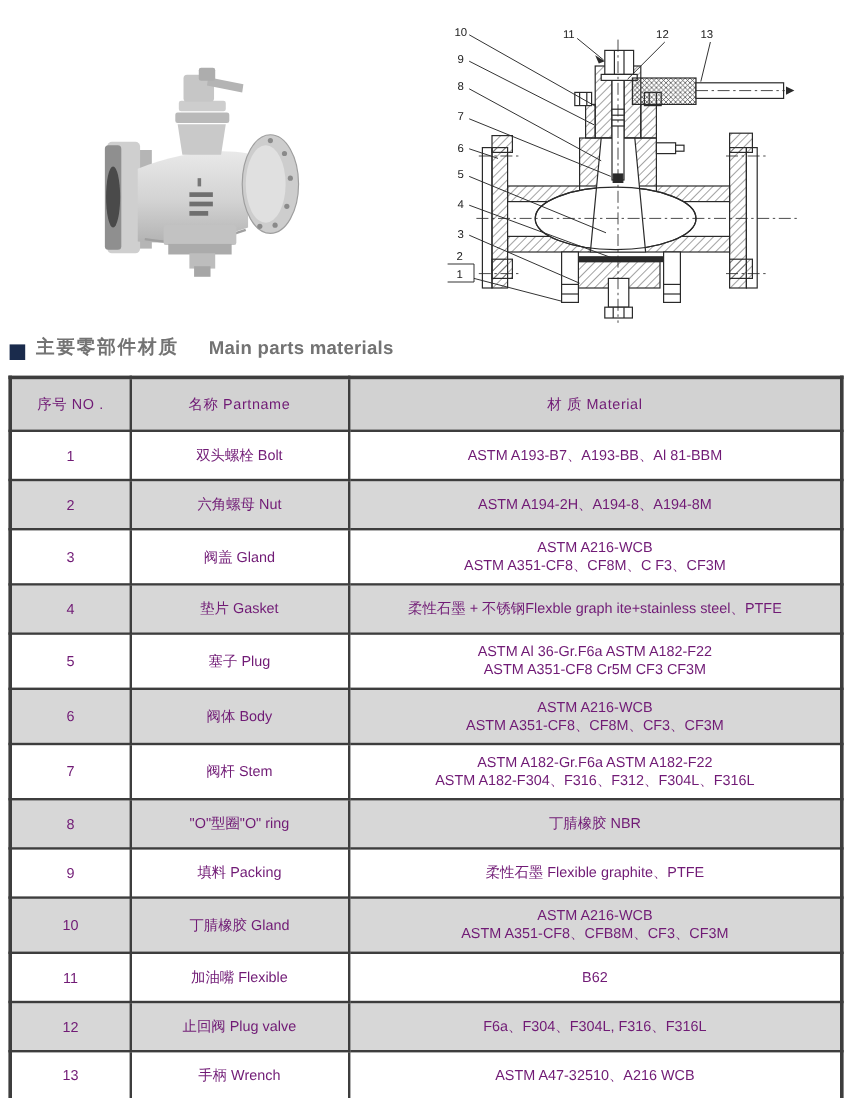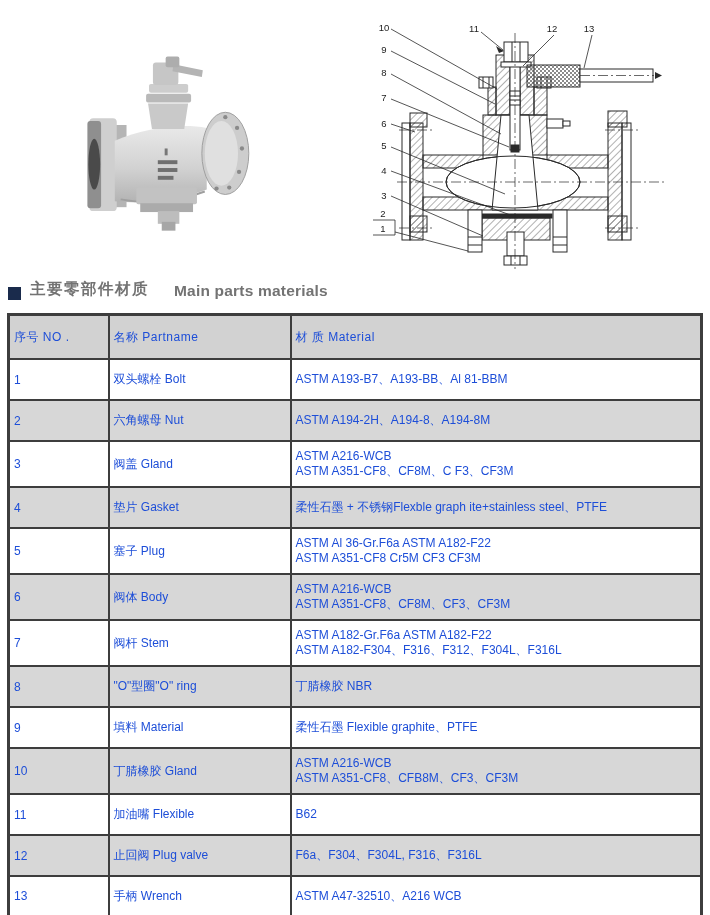--- a/index.html
+++ b/index.html
@@ -14,22 +14,22 @@
 
   
   .sec{position:absolute;left:8px;top:279px;display:flex;align-items:flex-end;color:#737373;}
   .sq{width:13px;height:13px;background:#1a2b4c;margin-right:9px;flex:0 0 auto;}
   .t-zh{font-size:15.5px;font-weight:bold;letter-spacing:1.5px;}
   .t-en{font-size:15.5px;font-weight:bold;margin-left:25px;letter-spacing:.2px;}
 
   
   table.parts{position:absolute;left:7px;top:313px;width:696px;border-collapse:collapse;
               table-layout:fixed;border:3px solid #3d3d3d;}
-  .parts th,.parts td{border:2px solid #3d3d3d;text-align:left;vertical-align:middle;
-              color:#1d4ed8;font-size:12px;padding:0 4px;overflow:hidden;}
+  .parts th,.parts td{border:2px solid #3d3d3d;text-align:center;vertical-align:middle;
+              color:#701a75;font-size:12px;padding:0 4px;overflow:hidden;}
   .parts thead th{background:#d2d2d2;height:42px;font-weight:normal;letter-spacing:.5px;}
   .parts tbody tr{height:41px;background:#ffffff;}
   .parts tbody tr.alt{background:#d7d7d7;}
   .parts tbody tr.tall{height:46px;}
   .c-mt div{line-height:1.25;}
 </style>
 </head>
 <body>
 
 <div class="page">
@@ -278,21 +278,21 @@
       <tr class="alt">
         <td>8</td>
         <td>"O"型圈"O" ring</td>
         <td class="c-mt">
             <div>丁腈橡胶 NBR</div>
             <div></div>
           </td>
       </tr>
       <tr>
         <td>9</td>
-        <td>填料 Material</td>
+        <td>填料 Packing</td>
         <td class="c-mt">
             <div>柔性石墨 Flexible graphite、PTFE</div>
             <div></div>
           </td>
       </tr>
       <tr class="alt tall">
         <td>10</td>
         <td>丁腈橡胶 Gland</td>
         <td class="c-mt">
             <div>ASTM A216-WCB</div>

